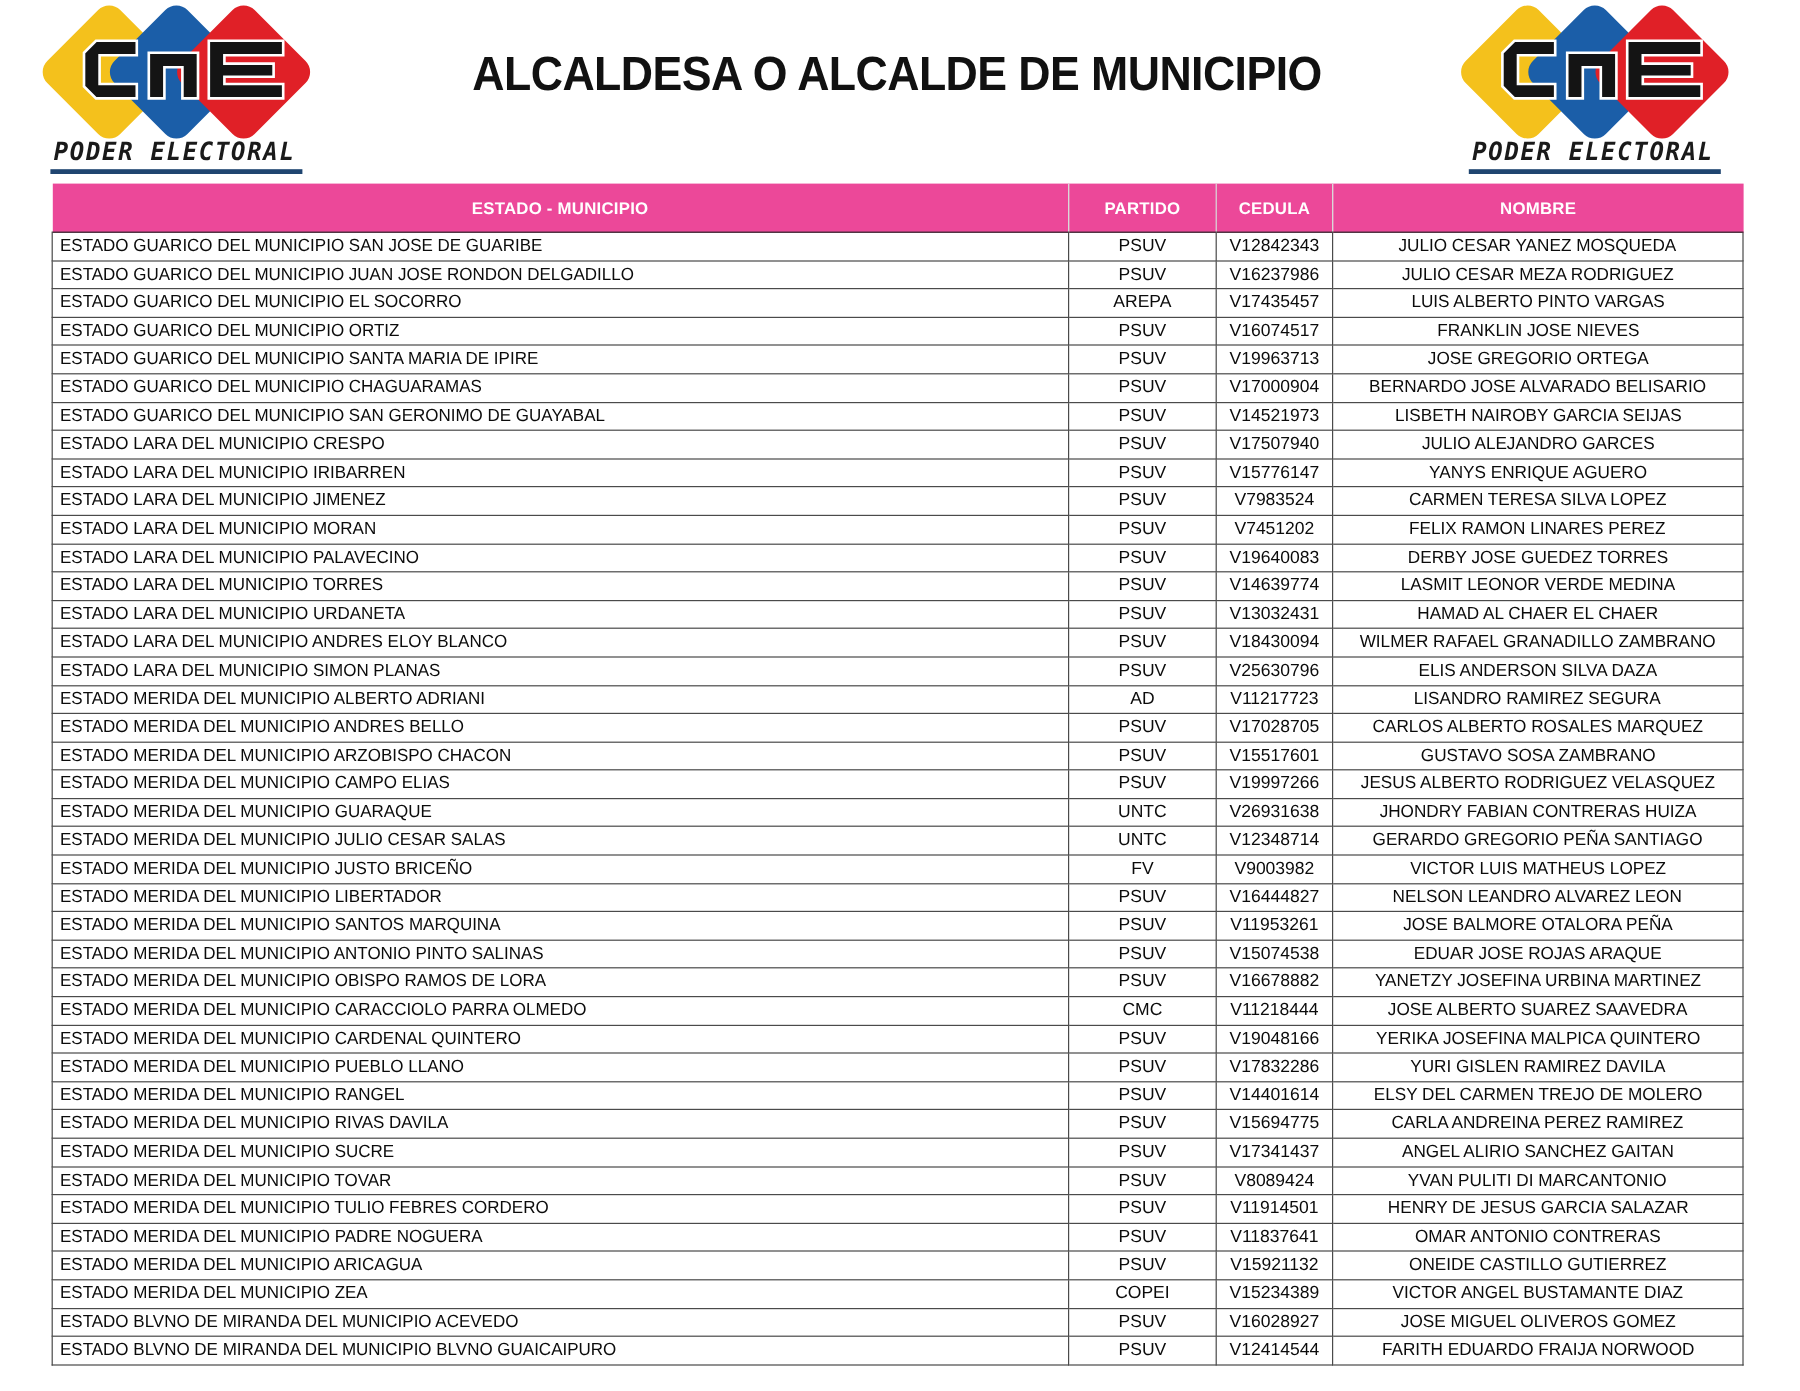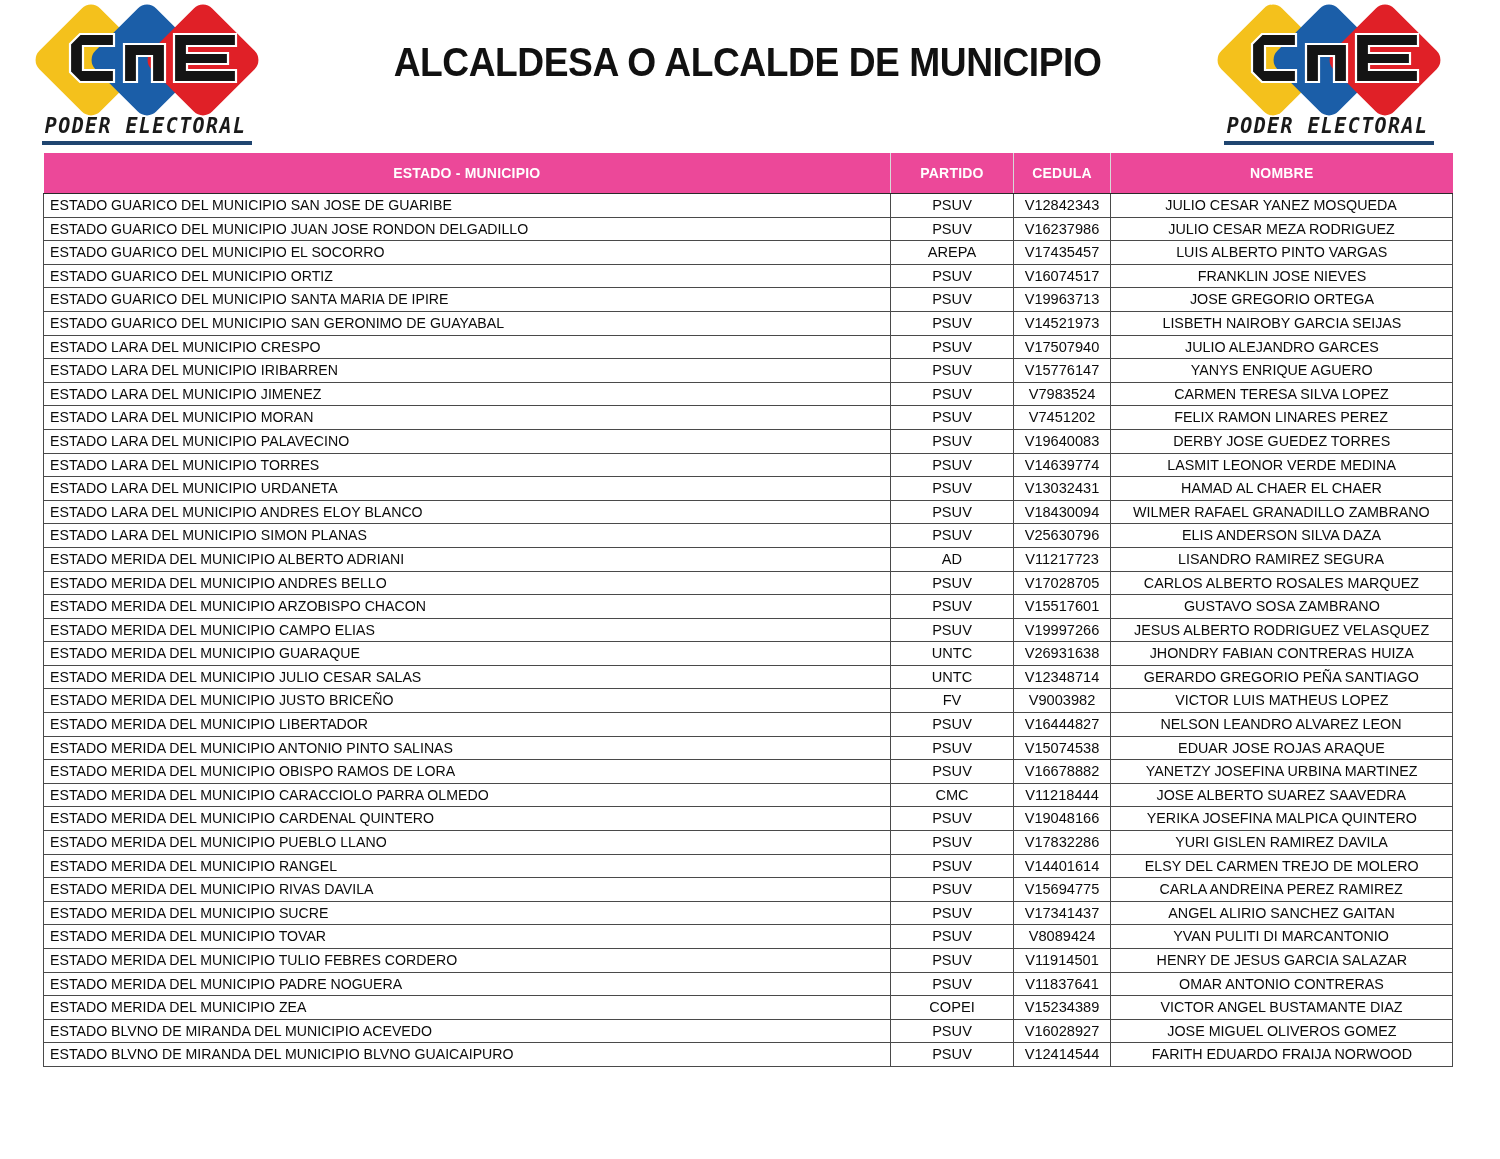--- a/index.html
+++ b/index.html
@@ -253,20 +253,26 @@
             <td class="ced"><span>V16074517</span></td>
             <td class="nom"><span>FRANKLIN JOSE NIEVES</span></td>
           </tr>
           <tr>
             <td class="mun"><span>ESTADO GUARICO DEL MUNICIPIO SANTA MARIA DE IPIRE</span></td>
             <td class="par"><span>PSUV</span></td>
             <td class="ced"><span>V19963713</span></td>
             <td class="nom"><span>JOSE GREGORIO ORTEGA</span></td>
           </tr>
           <tr>
+            <td class="mun"><span>ESTADO GUARICO DEL MUNICIPIO CHAGUARAMAS</span></td>
+            <td class="par"><span>PSUV</span></td>
+            <td class="ced"><span>V17000904</span></td>
+            <td class="nom"><span>BERNARDO JOSE ALVARADO BELISARIO</span></td>
+          </tr>
+          <tr>
             <td class="mun"><span>ESTADO GUARICO DEL MUNICIPIO SAN GERONIMO DE GUAYABAL</span></td>
             <td class="par"><span>PSUV</span></td>
             <td class="ced"><span>V14521973</span></td>
             <td class="nom"><span>LISBETH NAIROBY GARCIA SEIJAS</span></td>
           </tr>
           <tr>
             <td class="mun"><span>ESTADO LARA DEL MUNICIPIO CRESPO</span></td>
             <td class="par"><span>PSUV</span></td>
             <td class="ced"><span>V17507940</span></td>
             <td class="nom"><span>JULIO ALEJANDRO GARCES</span></td>
@@ -361,20 +367,26 @@
             <td class="ced"><span>V9003982</span></td>
             <td class="nom"><span>VICTOR LUIS MATHEUS LOPEZ</span></td>
           </tr>
           <tr>
             <td class="mun"><span>ESTADO MERIDA DEL MUNICIPIO LIBERTADOR</span></td>
             <td class="par"><span>PSUV</span></td>
             <td class="ced"><span>V16444827</span></td>
             <td class="nom"><span>NELSON LEANDRO ALVAREZ LEON</span></td>
           </tr>
           <tr>
+            <td class="mun"><span>ESTADO MERIDA DEL MUNICIPIO SANTOS MARQUINA</span></td>
+            <td class="par"><span>PSUV</span></td>
+            <td class="ced"><span>V11953261</span></td>
+            <td class="nom"><span>JOSE BALMORE OTALORA PEÑA</span></td>
+          </tr>
+          <tr>
             <td class="mun"><span>ESTADO MERIDA DEL MUNICIPIO ANTONIO PINTO SALINAS</span></td>
             <td class="par"><span>PSUV</span></td>
             <td class="ced"><span>V15074538</span></td>
             <td class="nom"><span>EDUAR JOSE ROJAS ARAQUE</span></td>
           </tr>
           <tr>
             <td class="mun"><span>ESTADO MERIDA DEL MUNICIPIO OBISPO RAMOS DE LORA</span></td>
             <td class="par"><span>PSUV</span></td>
             <td class="ced"><span>V16678882</span></td>
             <td class="nom"><span>YANETZY JOSEFINA URBINA MARTINEZ</span></td>
@@ -427,20 +439,26 @@
             <td class="ced"><span>V11914501</span></td>
             <td class="nom"><span>HENRY DE JESUS GARCIA SALAZAR</span></td>
           </tr>
           <tr>
             <td class="mun"><span>ESTADO MERIDA DEL MUNICIPIO PADRE NOGUERA</span></td>
             <td class="par"><span>PSUV</span></td>
             <td class="ced"><span>V11837641</span></td>
             <td class="nom"><span>OMAR ANTONIO CONTRERAS</span></td>
           </tr>
           <tr>
+            <td class="mun"><span>ESTADO MERIDA DEL MUNICIPIO ARICAGUA</span></td>
+            <td class="par"><span>PSUV</span></td>
+            <td class="ced"><span>V15921132</span></td>
+            <td class="nom"><span>ONEIDE CASTILLO GUTIERREZ</span></td>
+          </tr>
+          <tr>
             <td class="mun"><span>ESTADO MERIDA DEL MUNICIPIO ZEA</span></td>
             <td class="par"><span>COPEI</span></td>
             <td class="ced"><span>V15234389</span></td>
             <td class="nom"><span>VICTOR ANGEL BUSTAMANTE DIAZ</span></td>
           </tr>
           <tr>
             <td class="mun"><span>ESTADO BLVNO DE MIRANDA DEL MUNICIPIO ACEVEDO</span></td>
             <td class="par"><span>PSUV</span></td>
             <td class="ced"><span>V16028927</span></td>
             <td class="nom"><span>JOSE MIGUEL OLIVEROS GOMEZ</span></td>

